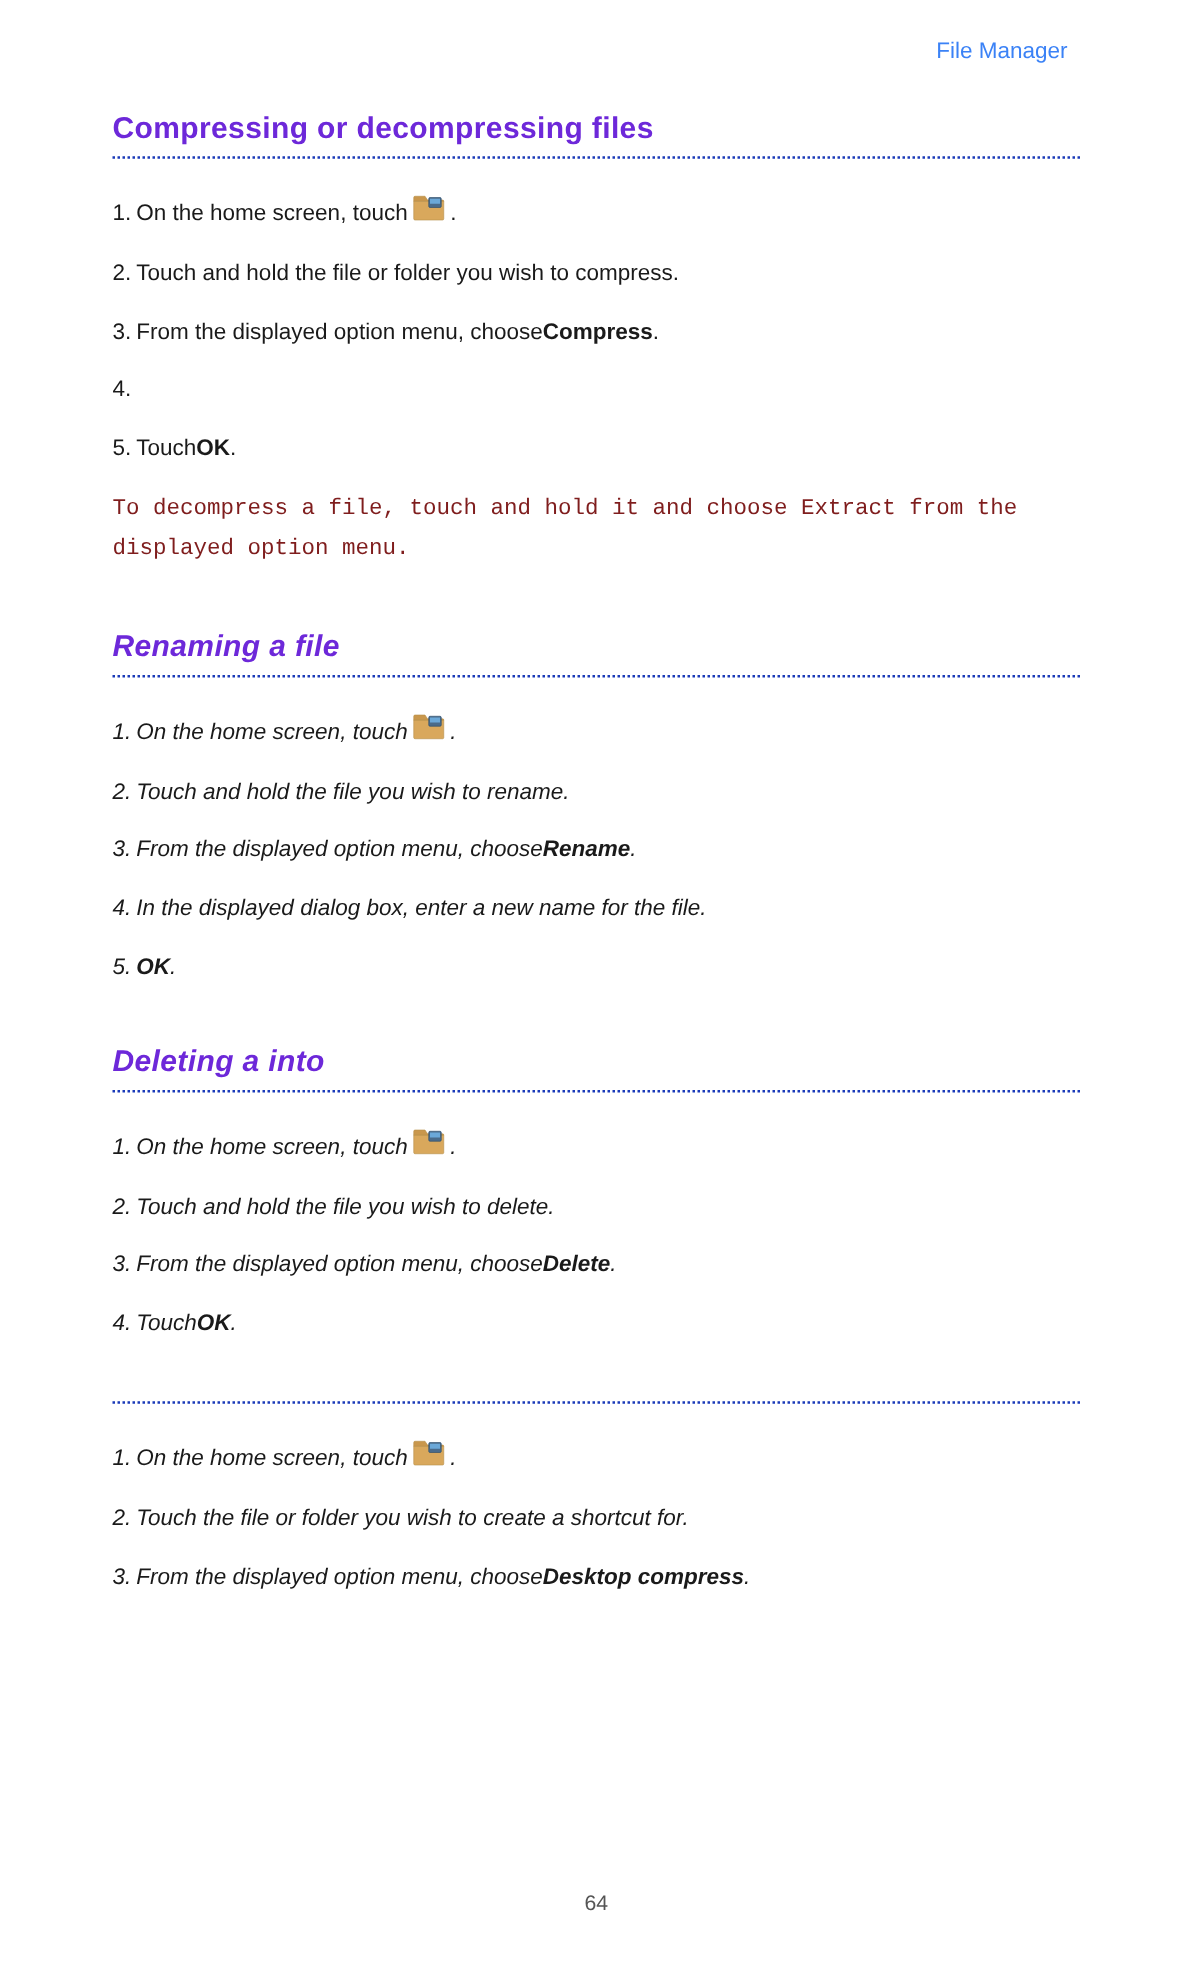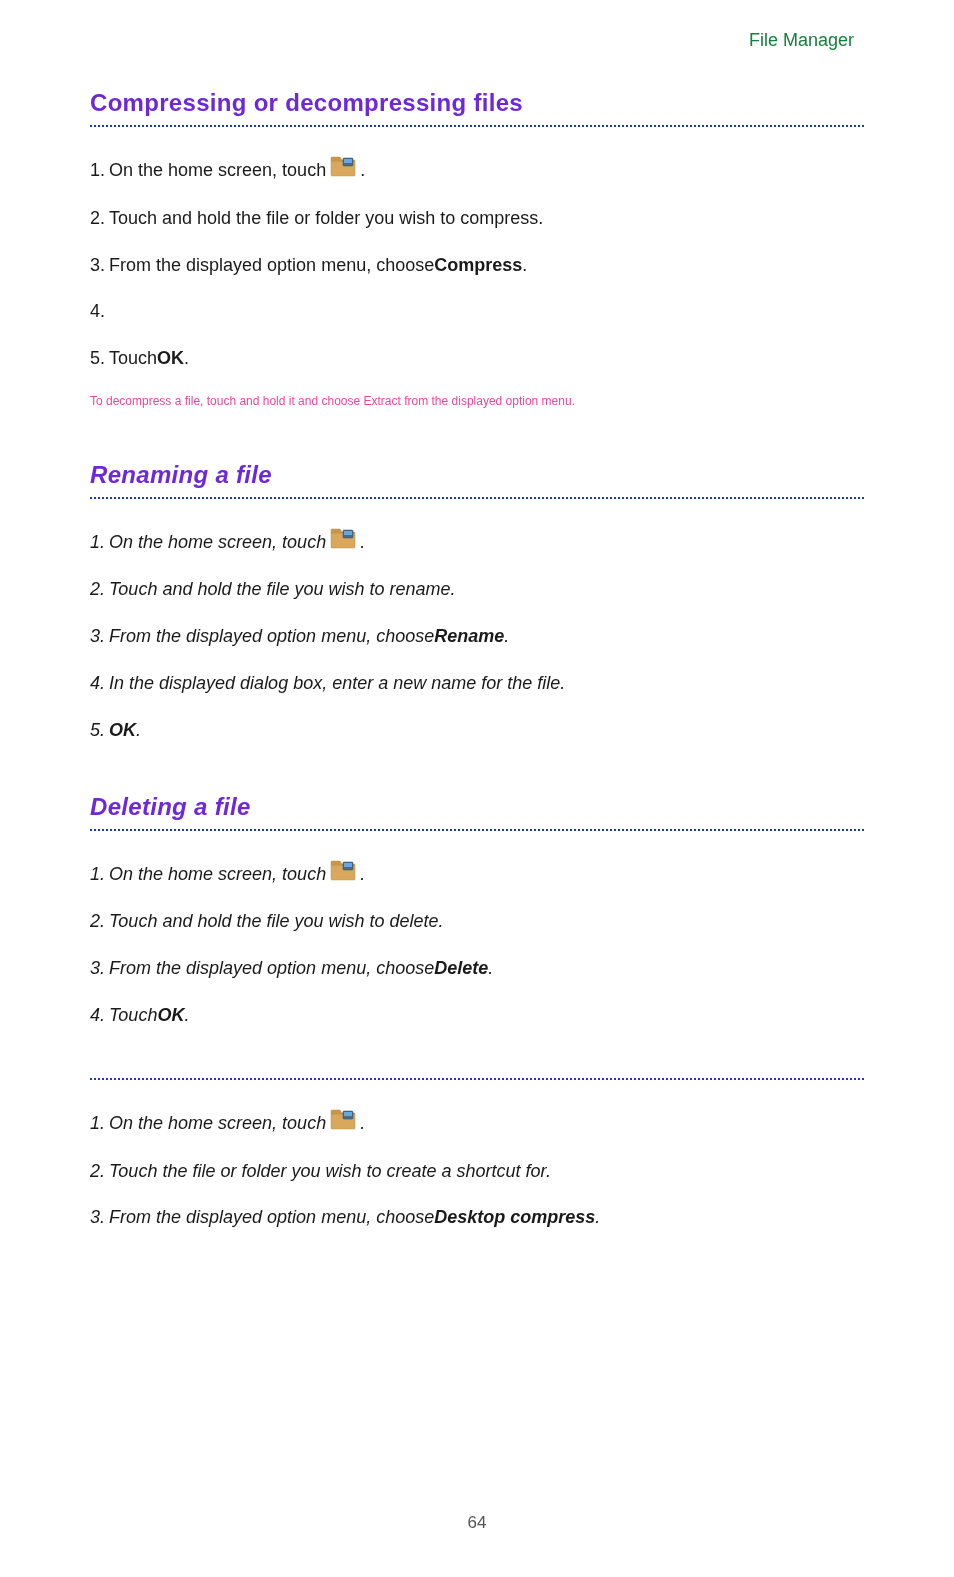--- a/index.html
+++ b/index.html
@@ -14,21 +14,21 @@
       height: 1577px;
       position: relative;
       color: #1a1a1a;
     }
     .page {
       padding: 30px 90px 0 90px;
     }
     .header {
       text-align: right;
       font-size: 18px;
-      color: #15803d;
+      color: #3b82f6;
       margin-bottom: 38px;
       padding-right: 10px;
     }
     .section-title {
       color: #6d28d9;
       font-size: 24px;
       font-weight: bold;
       margin-bottom: 8px;
       letter-spacing: 0.3px;
     }
@@ -53,25 +53,26 @@
       align-items: center;
       flex-wrap: wrap;
     }
     .list-item .num {
       margin-right: 4px;
     }
     .list-item .bold {
       font-weight: bold;
     }
     .note {
-      font-size: 12px;
-      color: #ec4899;
+      font-size: 18px;
+      color: #7f1d1d;
       line-height: 1.8;
       margin-top: 4px;
       margin-bottom: 48px;
+      font-family: Liberation Mono, monospace;
     }
     .section-gap {
       margin-top: 48px;
       font-style: italic;
     }
     .folder-icon {
       display: inline-block;
       vertical-align: middle;
       margin: 0 4px;
     }
@@ -173,21 +174,21 @@
     </div>
 
     <div class="list-item">
       <span class="num">5.</span>
       <span class="bold">OK</span>
       <span>.</span>
     </div>
   </div>
 
   <div class="section-gap">
-    <div class="section-title">Deleting a file</div>
+    <div class="section-title">Deleting a into</div>
     <hr class="dotted-line">
 
     <div class="list-item">
       <span class="num">1.</span>
       <span>On the home screen, touch </span>
       <span class="folder-icon">
         <svg width="26" height="22" viewBox="0 0 26 22">
           <path d="M1 6 L1 20 Q1 21 2 21 L24 21 Q25 21 25 20 L25 6 Z" fill="#d9a85c" stroke="#b8904a" stroke-width="0.5"></path>
           <path d="M1 6 L1 3 Q1 2 2 2 L10 2 L12 5 L24 5 Q25 5 25 6 L25 6 Z" fill="#c9974c" stroke="#b8904a" stroke-width="0.5"></path>
           <rect x="13" y="3" width="10" height="8" rx="1" fill="#4a6b8a" stroke="#2a4b6a" stroke-width="0.5"></rect>

